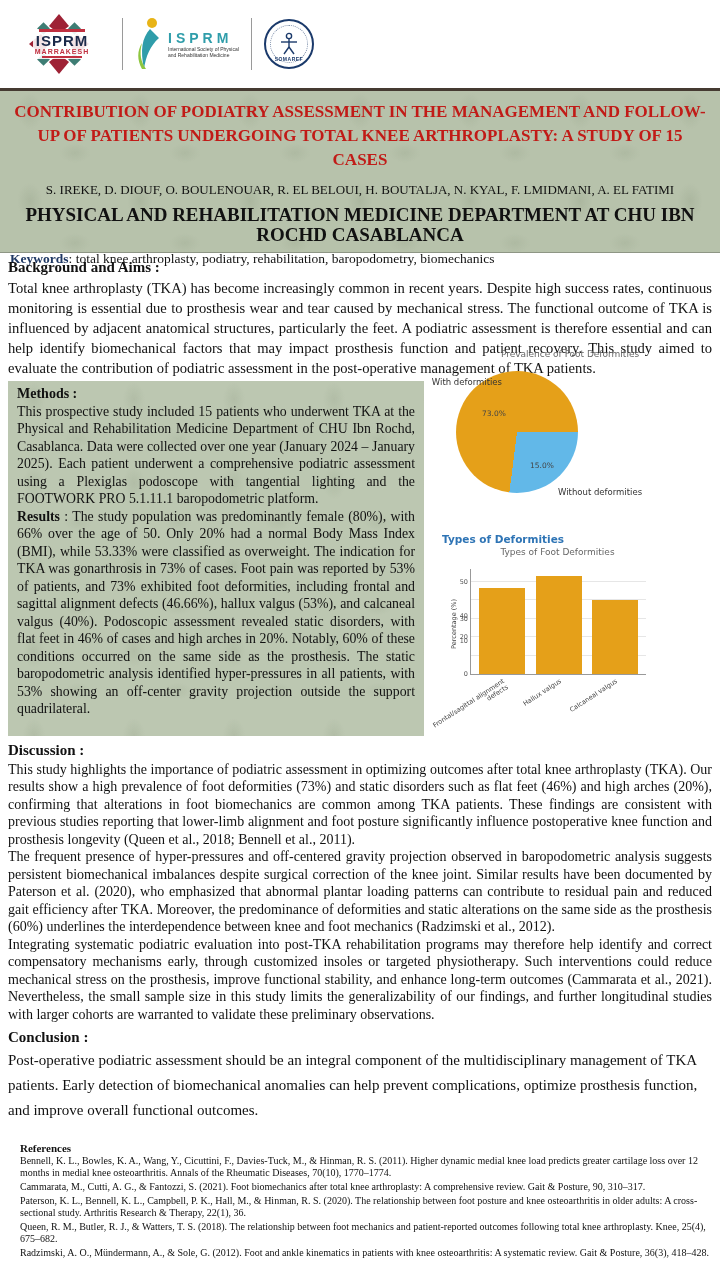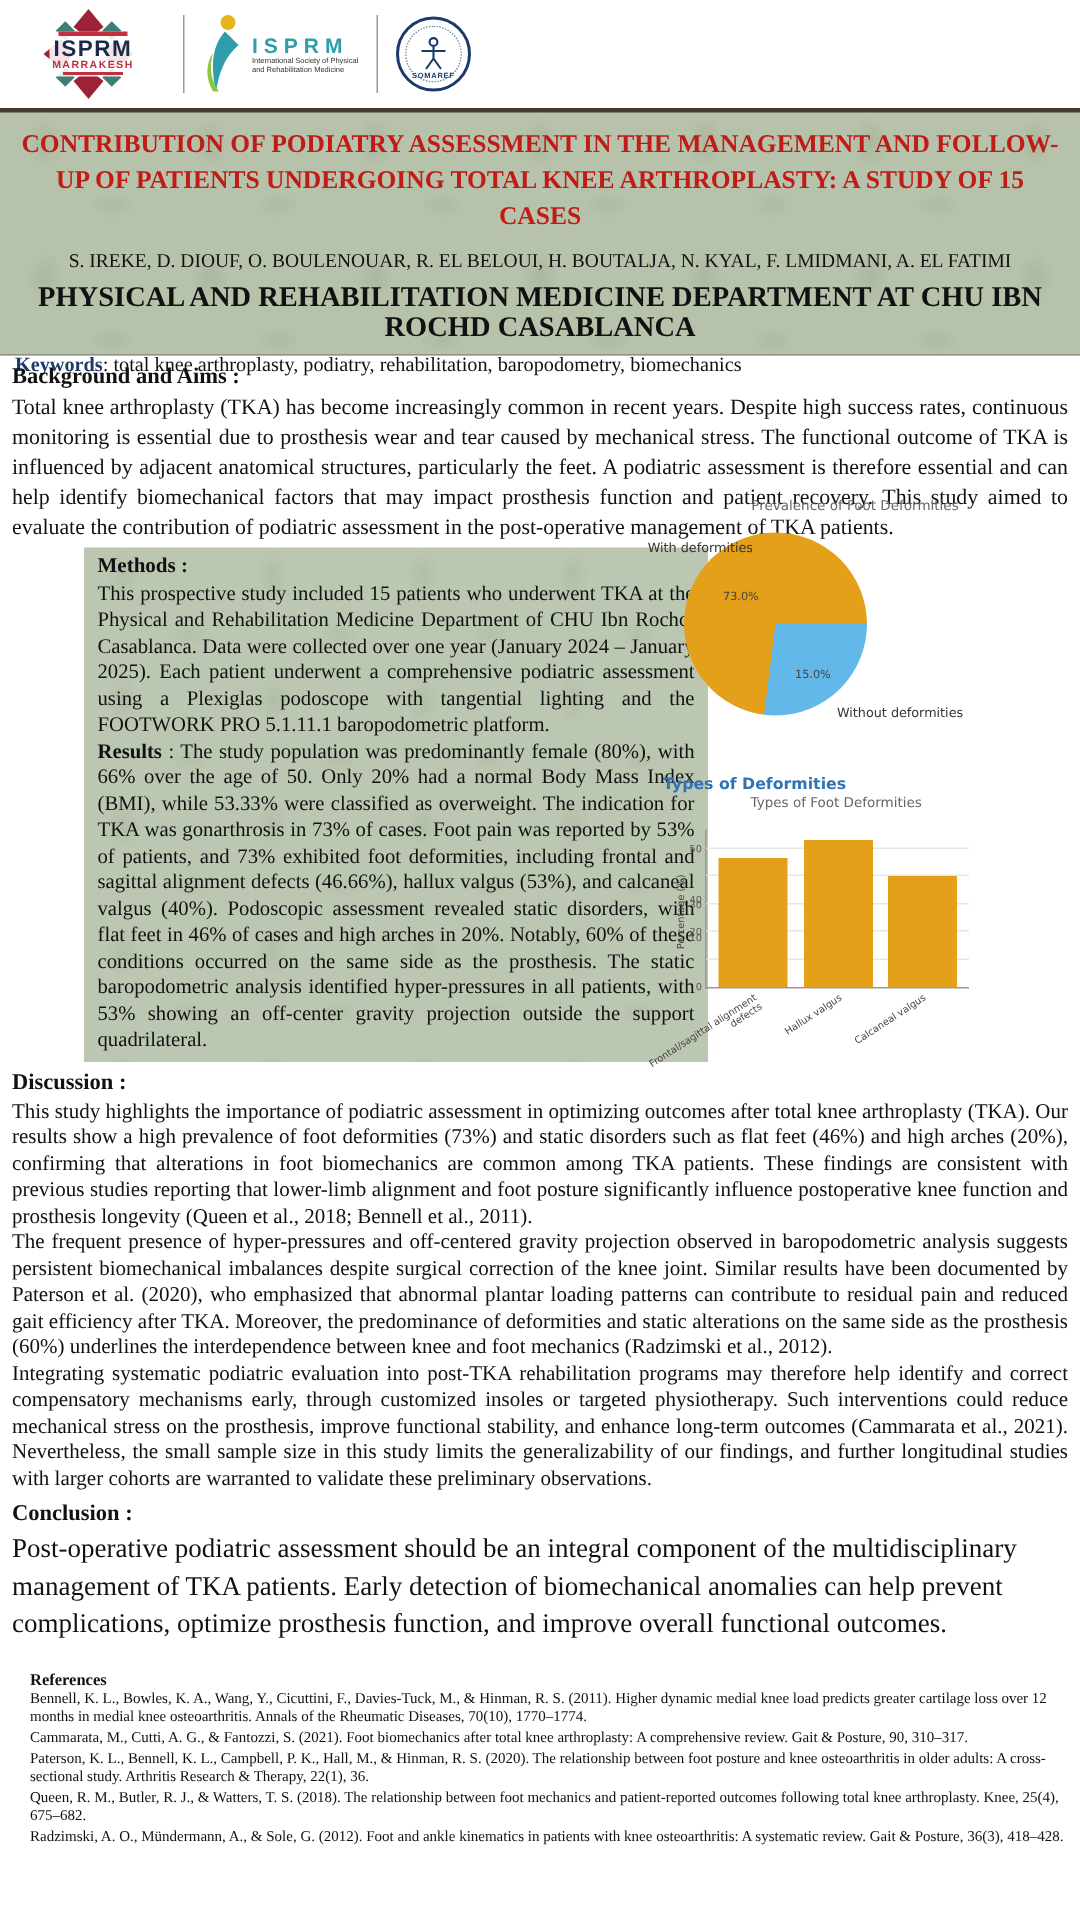--- a/index.html
+++ b/index.html
@@ -1,21 +1,21 @@
 <!DOCTYPE html>
 <html><head>
 <meta charset="utf-8">
 <style>
   html,body{margin:0;padding:0;}
   body{width:720px;height:1280px;background:#ffffff;overflow:hidden;
        font-family:"Liberation Serif","DejaVu Serif",serif;color:#111;}
   .poster{position:relative;width:720px;height:1280px;}
 
   
-  .logobar{height:72px;background:#fff;display:flex;align-items:center;padding-left:14px;}
+  .logobar{height:88px;background:#fff;display:flex;align-items:center;padding-left:14px;}
   .vdiv{width:1px;height:52px;background:#9a9a9a;margin:0 12px;}
   .logo1{position:relative;width:96px;height:66px;display:flex;align-items:center;justify-content:center;}
   .logo1 svg{position:absolute;left:14px;top:2px;}
   .logo1-text{position:relative;text-align:center;background:rgba(255,255,255,.88);padding:0 2px;line-height:1;}
   .l1-bar{height:3px;width:46px;background:#c03040;margin:0 auto 1px;}
   .l1-bar.small{height:2px;width:40px;margin-top:1px;background:#c03040;}
   .l1-name{font-family:"Liberation Sans",sans-serif;font-weight:bold;font-size:15px;color:#1b2a4a;letter-spacing:1px;}
   .l1-city{font-family:"Liberation Sans",sans-serif;font-weight:bold;font-size:7px;color:#c03040;letter-spacing:1px;}
   .logo2{display:flex;align-items:center;gap:5px;}
   .l2-name{font-family:"Liberation Sans",sans-serif;font-weight:bold;font-size:14px;letter-spacing:4px;color:#2f9daa;}
@@ -41,26 +41,26 @@
   .kw-label{font-weight:bold;color:#1f3864;}
 
   
   .content{padding:0 8px;}
   h2{font-size:15px;font-weight:bold;margin:6px 0 2px;}
   .just{text-align:justify;}
   p{margin:0;}
   .bg{font-size:14.6px;line-height:20px;}
 
   .mid{position:relative;margin-top:3px;}
-  .greenbox{width:398px;padding:4px 9px 6px;
+  .greenbox{width:398px;padding:4px 9px 18px;
     background-color:#bcc7b1;
     background-image:
       radial-gradient(ellipse 16px 24px at 26px 18px, rgba(86,102,74,.10), transparent 70%),
       radial-gradient(ellipse 20px 12px at 70px 58px, rgba(86,102,74,.08), transparent 70%);
-    background-size:100px 84px;margin-left:48px;}
+    background-size:100px 84px;}
   .gb-head{font-weight:bold;font-size:14px;line-height:17.5px;}
   .gb-text{font-size:13.8px;line-height:17.5px;}
   .gb-head-inline{font-weight:bold;}
 
   
   .charts{position:absolute;left:422px;top:-32px;width:292px;height:425px;
           font-family:"DejaVu Sans","Liberation Sans",sans-serif;color:#444;}
   .pie-title{font-size:9px;color:#666;width:200px;margin-left:40px;text-align:center;}
   .pie-wrap{position:relative;height:150px;margin-top:4px;}
   .pie{position:absolute;left:26px;top:8px;width:122px;height:122px;border-radius:50%;}
@@ -77,21 +77,21 @@
         border-left:1px solid #999;border-bottom:1px solid #999;}
   .ylab{position:absolute;left:20px;top:38px;font-size:6.5px;color:#444;
         writing-mode:vertical-rl;transform:rotate(180deg);}
   .gridline{position:absolute;left:0;right:0;height:0;border-top:1px solid #e6e6e6;}
   .ytick{position:absolute;left:-16px;width:13px;text-align:right;font-size:6.5px;color:#555;}
   .bar{position:absolute;bottom:0;width:46px;}
   .xlab{position:absolute;width:90px;text-align:right;font-size:6.5px;color:#444;
         transform:rotate(-33deg);transform-origin:right top;line-height:1.1;}
 
   .disc{font-size:14px;line-height:17.5px;}
-  .concl{font-size:18px;line-height:25px;margin-bottom:19px;}
+  .concl{font-size:15px;line-height:25px;margin-bottom:19px;}
 
   .refs{padding-left:12px;margin-top:17px;}
   .refs-head{font-weight:bold;font-size:11px;margin-bottom:1px;}
   .ref{font-size:10px;line-height:12px;margin-bottom:2px;}
 </style>
 </head>
 <body>
 
 <div class="poster">
 

